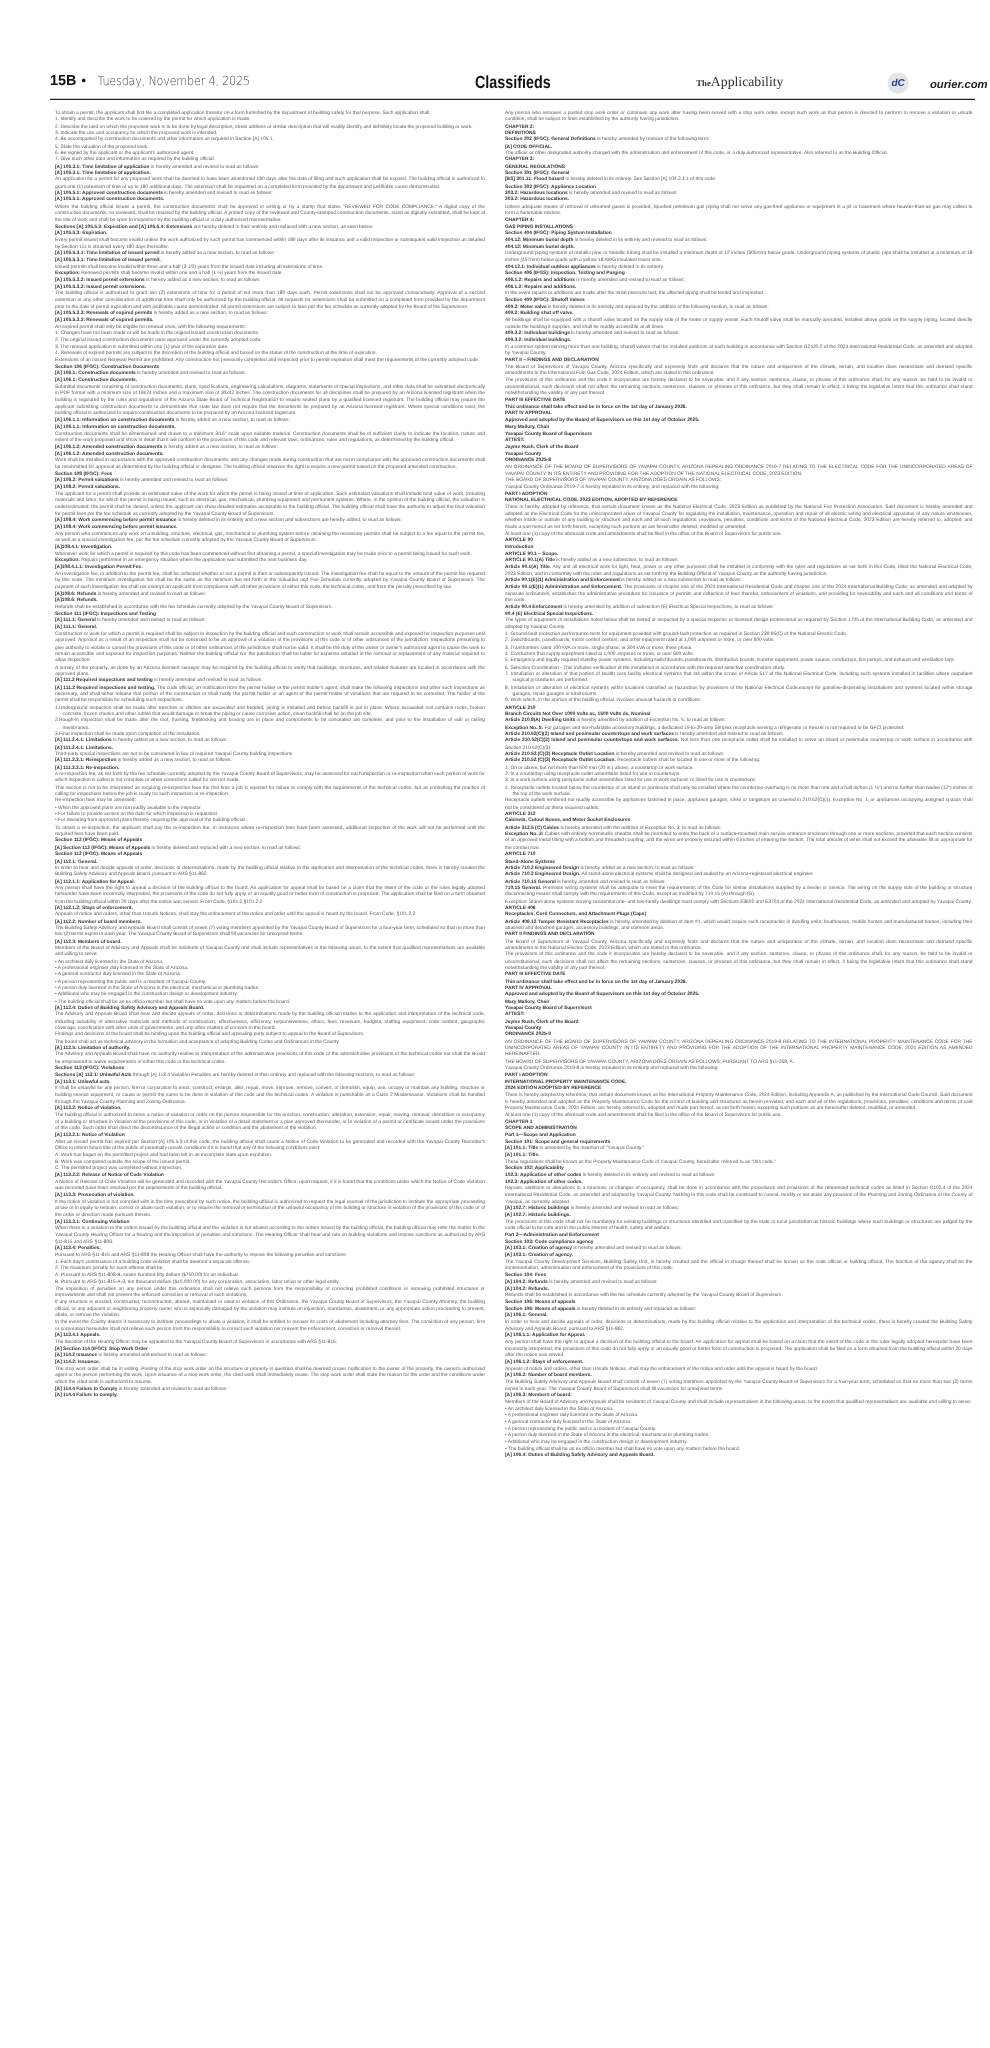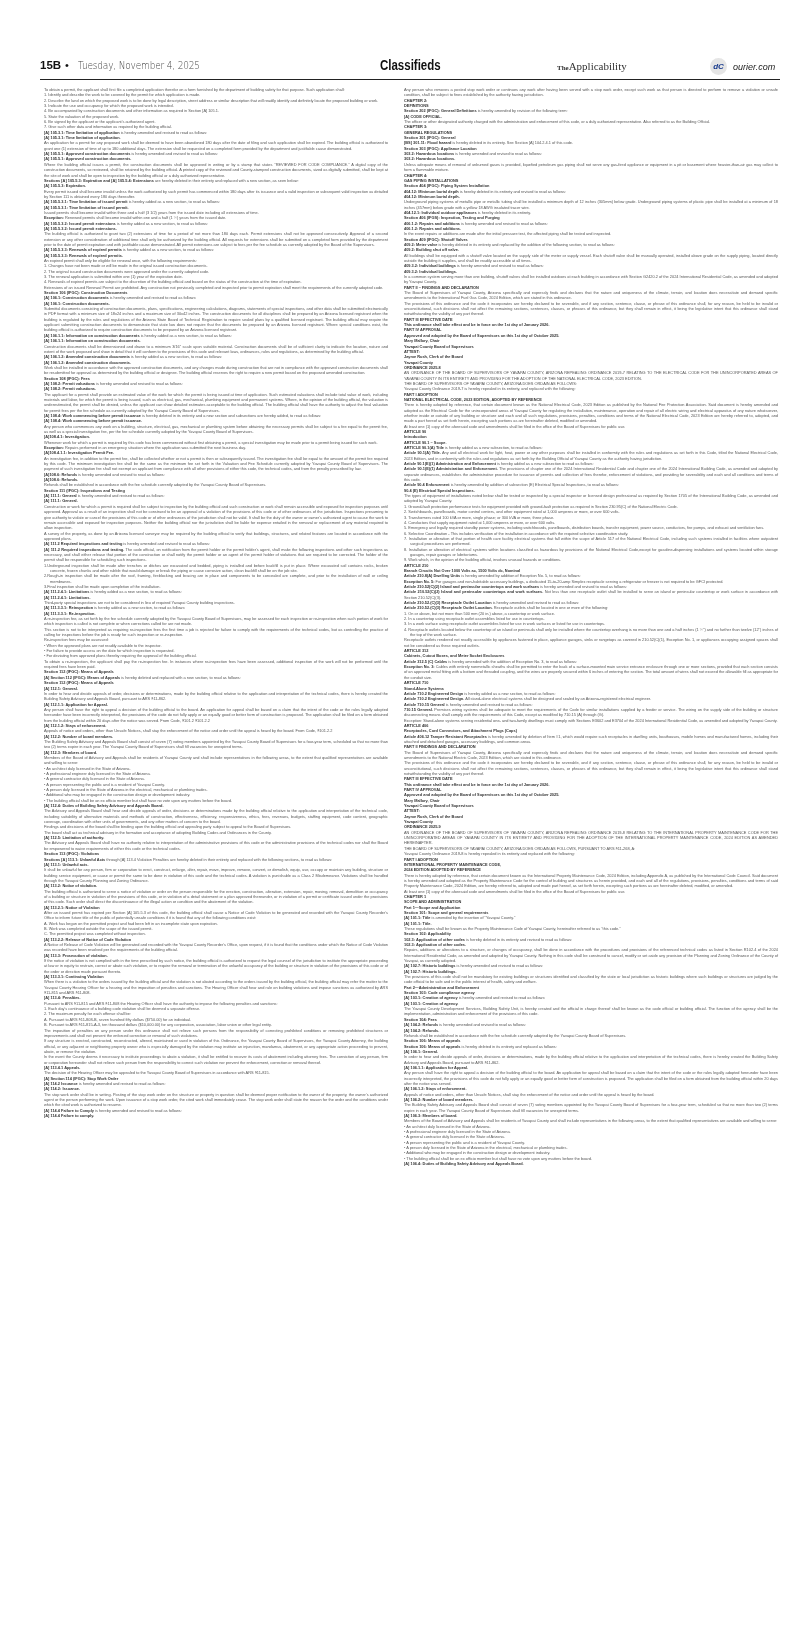--- a/index.html
+++ b/index.html
@@ -16,21 +16,21 @@
   .masthead .date { position: absolute; left: 38px; top: 3px; font-size: 10px; color: #444; font-family: "DejaVu Sans", sans-serif; font-weight: 300; letter-spacing: -0.2px; transform: scaleX(0.9); transform-origin: left; }
   .masthead .section { position: absolute; left: 340px; top: 0px; font-size: 14px; font-weight: bold; color: #111; transform: scaleX(0.82); transform-origin: left; }
   .masthead .paper { position: absolute; left: 517px; top: 3px; font-size: 11px; color: #333; font-family: "Liberation Serif", serif; }
   .masthead .paper .the { font-size: 7px; font-weight: bold; }
   .masthead .logo { position: absolute; left: 670px; top: 1px; display: flex; align-items: center; }
   .masthead .logo .badge {
     width: 17px; height: 17px; border-radius: 50%; background: #e5e5e5;
     display: flex; align-items: center; justify-content: center;
     font-size: 8px; font-weight: bold; font-style: italic; color: #1b3d8f;
   }
-  .masthead .logo .site { font-size: 9px; font-style: italic; color: #222; margin-left: 6px; }
+  .masthead .logo .site { font-size: 9px; font-style: italic; color: #222; margin-left: 17px; font-weight: bold; }
 
   .col {
     position: absolute; top: 87px; font-size: 3.9px; line-height: 5.35px; color: #555;
     text-align: justify;
   }
   .col.left { left: 44px; width: 344px; }
   .col.right { left: 404px; width: 374px; }
   .col p { margin: 0; }
   .col .b { font-weight: bold; color: #333; }
   .col .li { padding-left: 6px; text-indent: -6px; }

